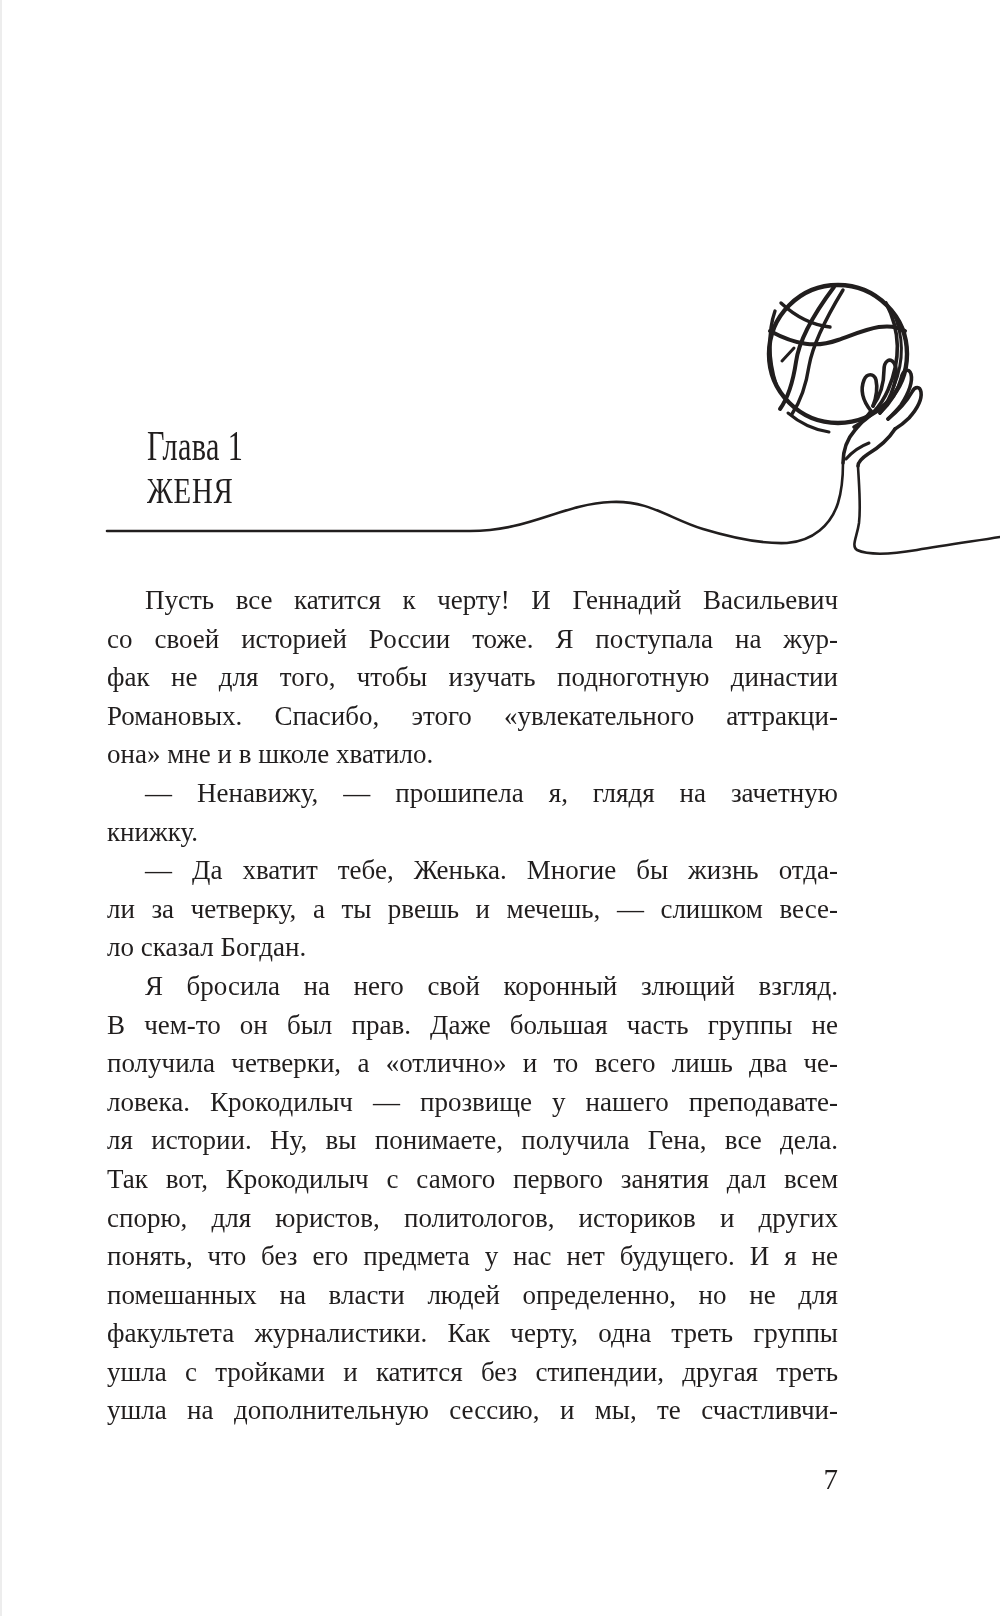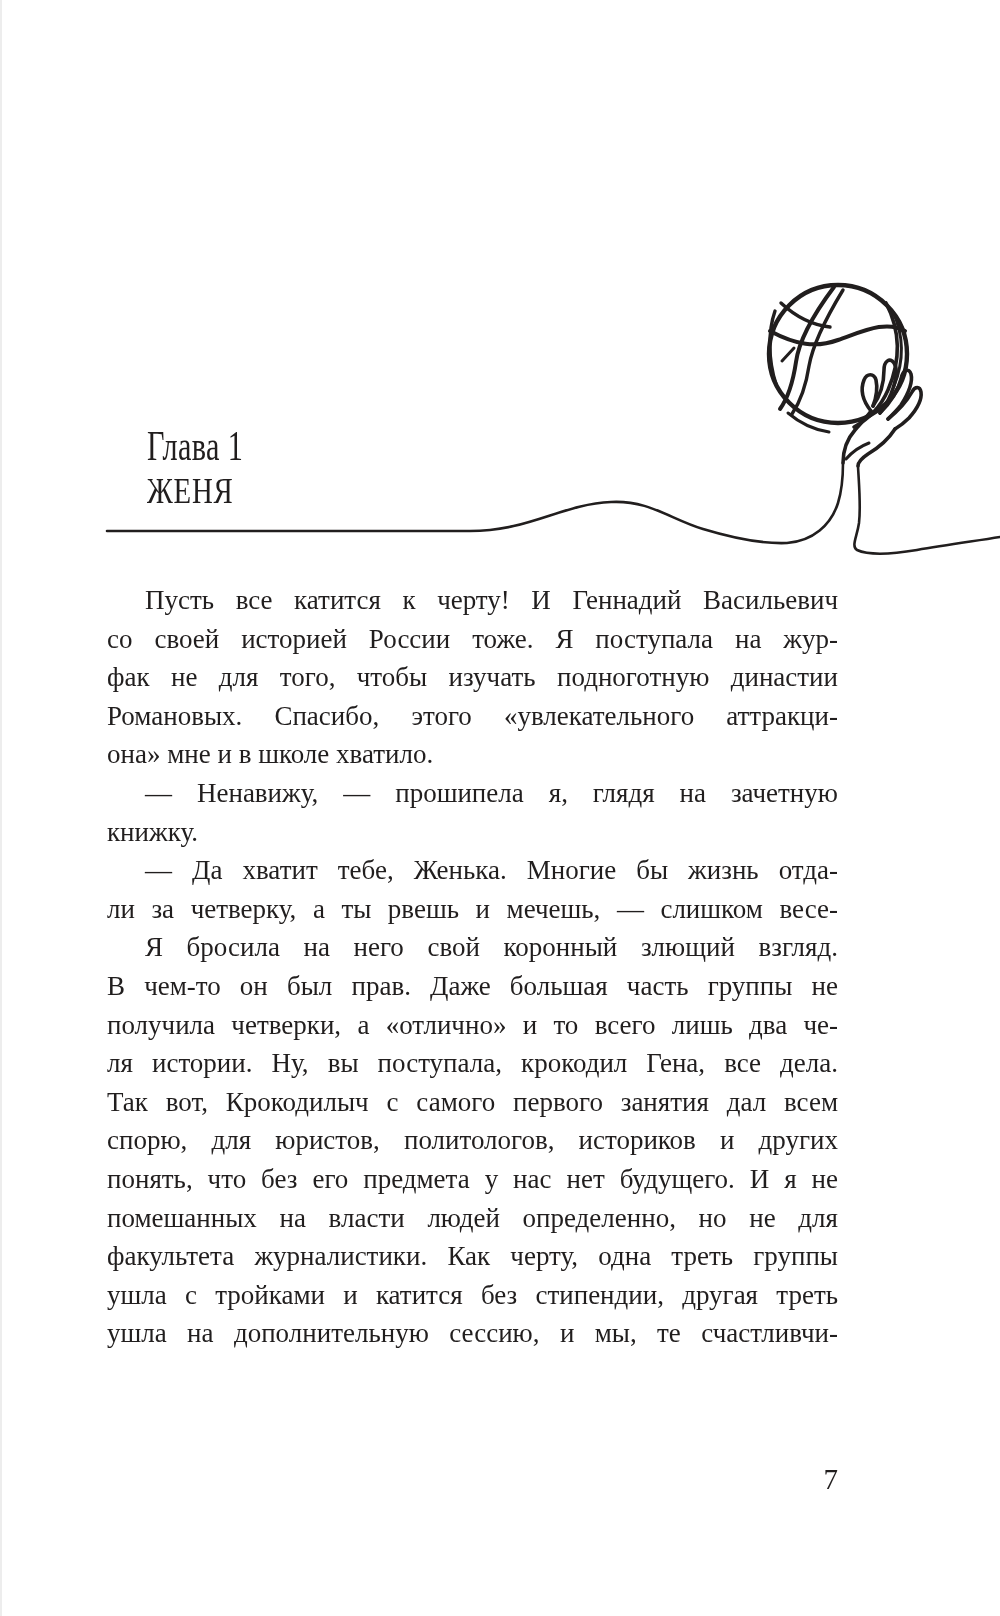--- a/index.html
+++ b/index.html
@@ -107,24 +107,26 @@
   <div class="body-text" id="body-text">
       <div class="bodyline indent">Пусть все катится к черту! И Геннадий Васильевич</div>
       <div class="bodyline">со своей историей России тоже. Я поступала на жур-</div>
       <div class="bodyline">фак не для того, чтобы изучать подноготную династии</div>
       <div class="bodyline">Романовых. Спасибо, этого «увлекательного аттракци-</div>
       <div class="bodyline para-end">она» мне и в школе хватило.</div>
       <div class="bodyline indent">— Ненавижу, — прошипела я, глядя на зачетную</div>
       <div class="bodyline para-end">книжку.</div>
       <div class="bodyline indent">— Да хватит тебе, Женька. Многие бы жизнь отда-</div>
       <div class="bodyline">ли за четверку, а ты рвешь и мечешь, — слишком весе-</div>
+      <div class="bodyline para-end">ло сказал Богдан.</div>
       <div class="bodyline indent">Я бросила на него свой коронный злющий взгляд.</div>
       <div class="bodyline">В чем-то он был прав. Даже большая часть группы не</div>
       <div class="bodyline">получила четверки, а «отлично» и то всего лишь два че-</div>
-      <div class="bodyline">ля истории. Ну, вы поступала, крокодил Гена, все дела.</div>
+      <div class="bodyline">ловека. Крокодилыч — прозвище у нашего преподавате-</div>
+      <div class="bodyline">ля истории. Ну, вы понимаете, получила Гена, все дела.</div>
       <div class="bodyline">Так вот, Крокодилыч с самого первого занятия дал всем</div>
       <div class="bodyline">спорю, для юристов, политологов, историков и других</div>
       <div class="bodyline">понять, что без его предмета у нас нет будущего. И я не</div>
       <div class="bodyline">помешанных на власти людей определенно, но не для</div>
       <div class="bodyline">факультета журналистики. Как черту, одна треть группы</div>
       <div class="bodyline">ушла с тройками и катится без стипендии, другая треть</div>
       <div class="bodyline">ушла на дополнительную сессию, и мы, те счастливчи-</div>
     </div>
 
   <div class="page-number">7</div>

